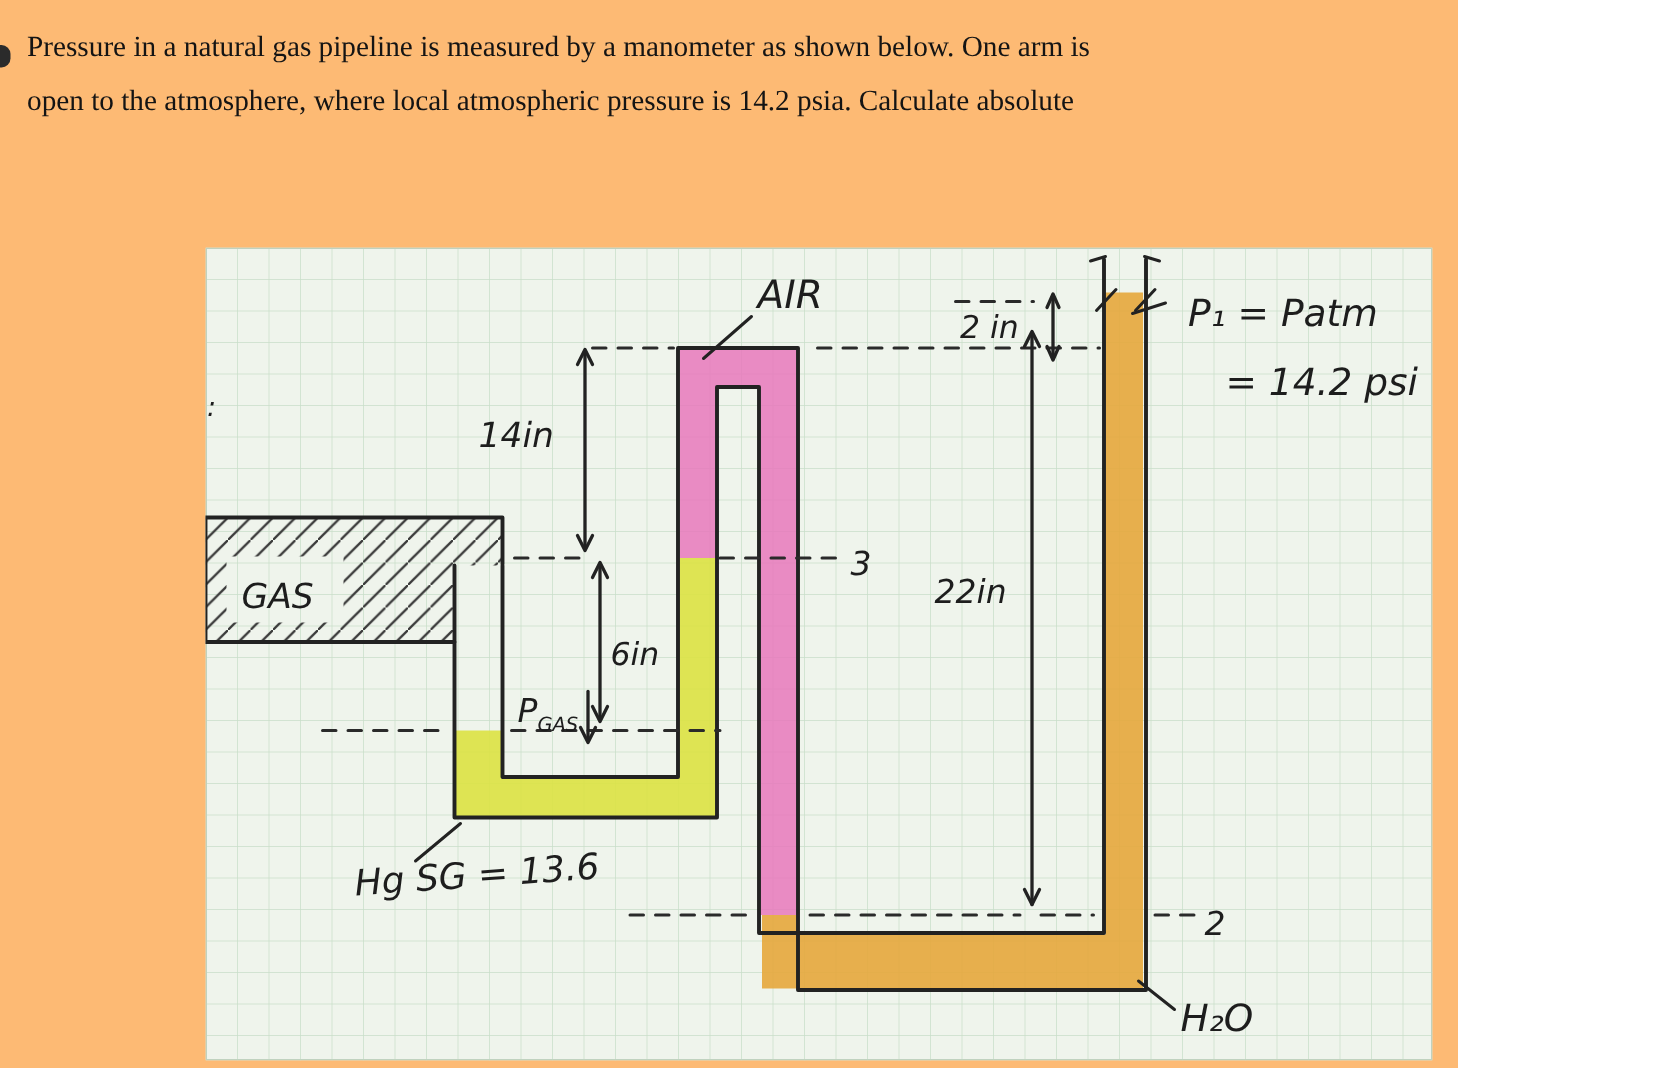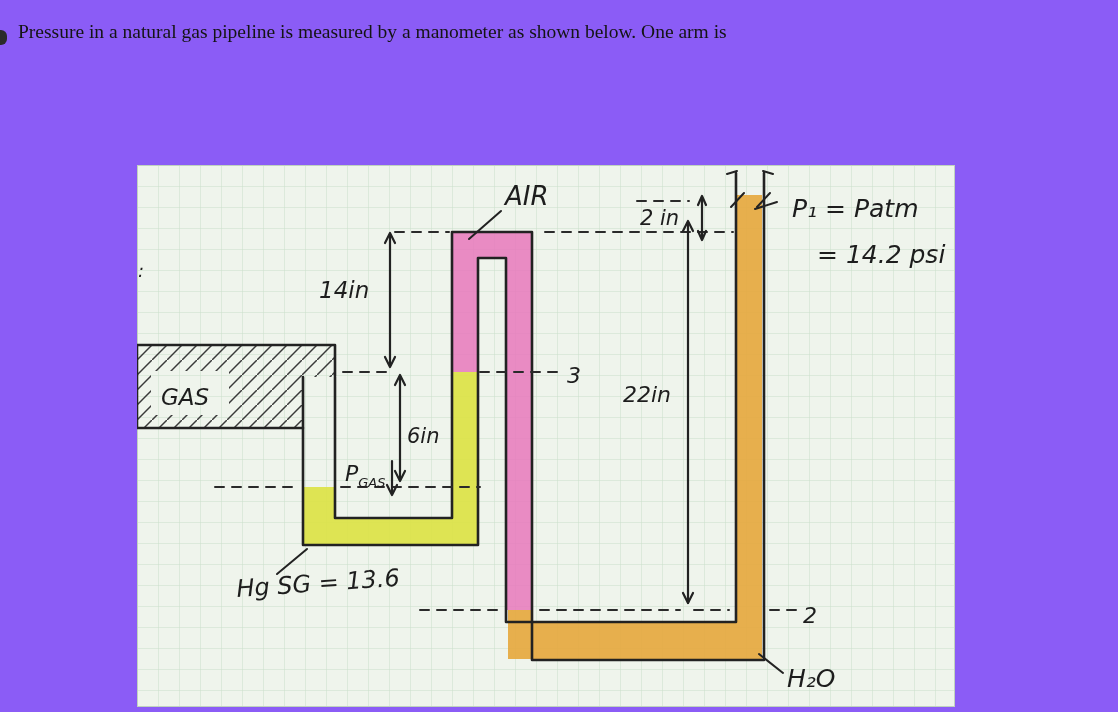--- a/index.html
+++ b/index.html
@@ -1,16 +1,16 @@
 <!DOCTYPE html>
 <html><head>
 <meta charset="utf-8">
 <style>
   html,body{margin:0;padding:0;background:#ffffff;}
-  #page{position:relative;width:1118px;height:712px;background:#8b5cf6;overflow:hidden;
+  #page{position:relative;width:972px;height:712px;background:#fdba74;overflow:hidden;
         font-family:"Liberation Serif","DejaVu Serif",serif;}
   #problem-text{position:absolute;left:18px;top:14px;width:1084px;
         font-size:19.5px;line-height:36px;color:#141414;}
   #edge-bullet{position:absolute;left:0;top:30px;width:7px;height:15px;background:#2b2b2b;
         border-radius:0 6px 6px 0;}
   #paper-wrap{position:absolute;left:137px;top:165px;width:818px;height:542px;}
   svg{display:block;}
   .hw{font-family:"DejaVu Sans",sans-serif;font-style:italic;fill:#1d1d1d;}
   .wall{fill:none;stroke:#222222;stroke-width:2.6;stroke-linejoin:round;stroke-linecap:round;}
   .thin{fill:none;stroke:#222222;stroke-width:2;stroke-linecap:round;}
@@ -19,20 +19,21 @@
 </style>
 </head>
 <body>
 
 <div id="page">
 
   <div id="edge-bullet"></div>
 
   <div id="problem-text">
     <div>Pressure in a natural gas pipeline is measured by a manometer as shown below. One arm is</div>
+    <div>open to the atmosphere, where local atmospheric pressure is 14.2 psia. Calculate absolute</div>
   </div>
 
   <div id="paper-wrap">
     <svg width="818" height="542" viewBox="0 0 818 542">
       <defs>
         <pattern id="grid" width="21" height="21" patternUnits="userSpaceOnUse">
           <path d="M21 0 H0 V21" fill="none" stroke-width="1" stroke="#c9dec9"></path>
         </pattern>
         <pattern id="hatch" width="15" height="15" patternUnits="userSpaceOnUse">
           <path d="M-2,17 L17,-2" stroke="#3a3a3a" stroke-width="1.5" fill="none"></path>

